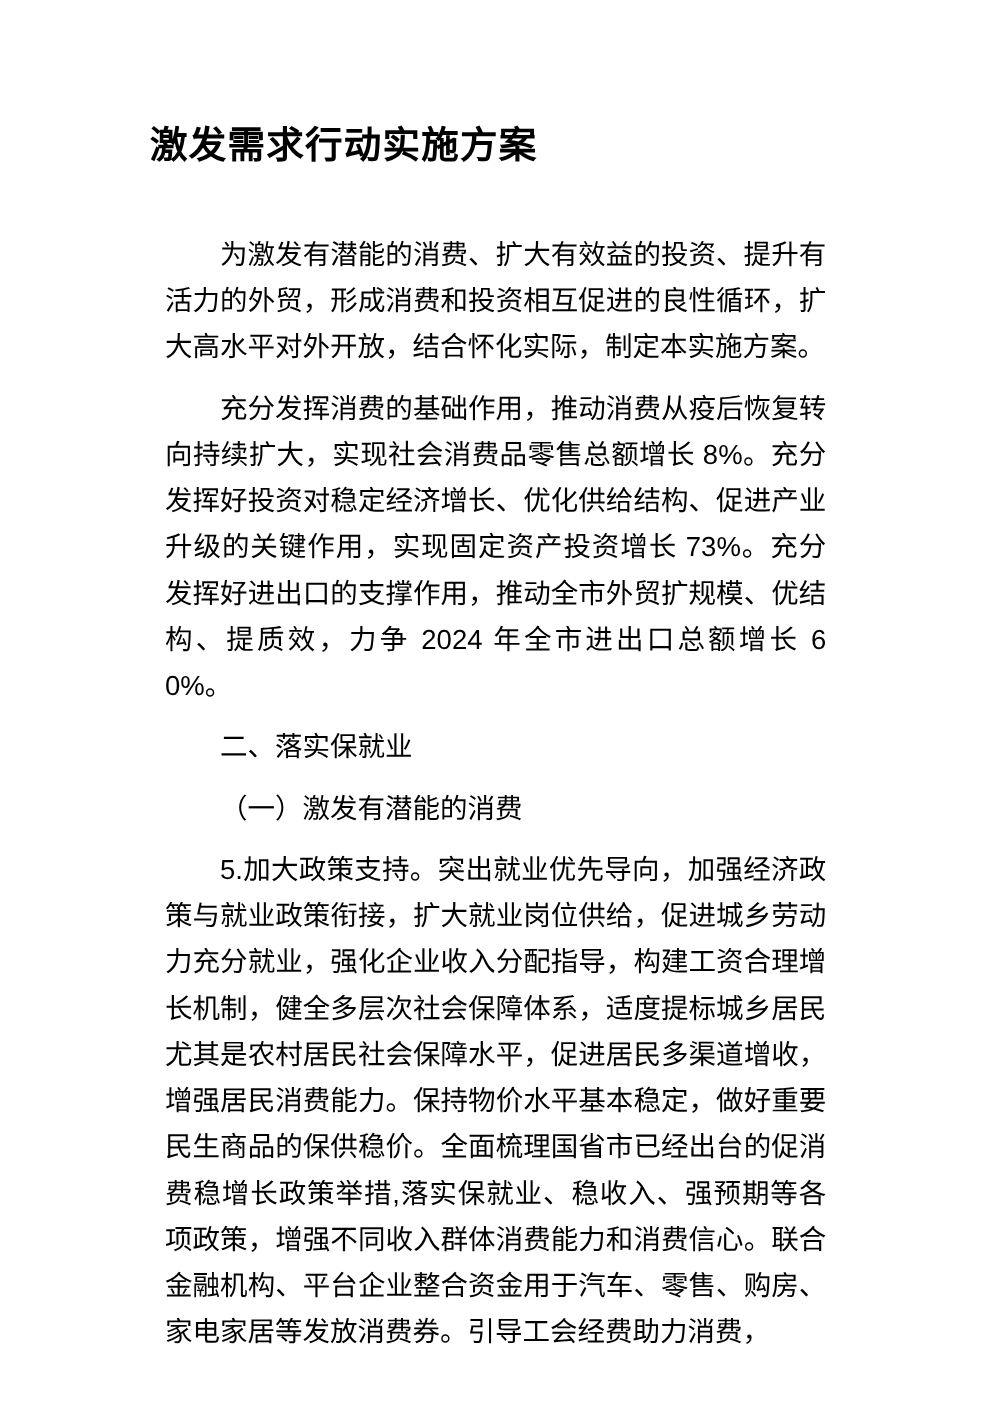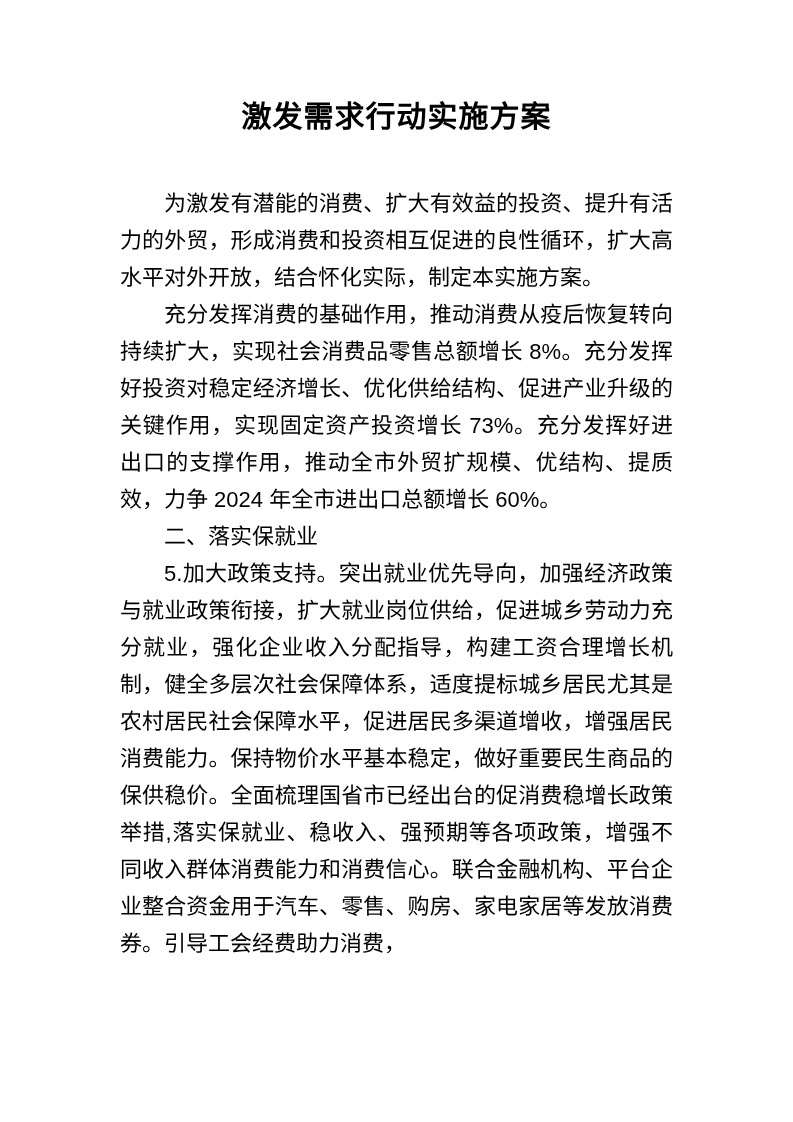--- a/index.html
+++ b/index.html
@@ -19,26 +19,25 @@
     width: 793px;
     height: 1122px;
     padding: 96px 120px 0 120px;
     background: #ffffff;
   }
   .doc-title {
     margin: 0 0 47px 0;
     font-size: 30px;
     line-height: 42px;
     font-weight: 600;
-    text-align: center;
     letter-spacing: 1px;
     white-space: nowrap;
   }
   .para {
-    margin: 0;
+    margin: 12px;
     font-size: 22px;
     line-height: 37px;
     text-align: justify;
     text-justify: inter-character;
     text-indent: 2em;
     font-weight: 400;
     word-break: break-all;
   }
 </style>
 </head>
@@ -47,15 +46,16 @@
 <div class="page">
   <h1 class="doc-title">激发需求行动实施方案</h1>
 
   <p class="para">为激发有潜能的消费、扩大有效益的投资、提升有活力的外贸，形成消费和投资相互促进的良性循环，扩大高水平对外开放，结合怀化实际，制定本实施方案。</p>
 
 
   <p class="para">充分发挥消费的基础作用，推动消费从疫后恢复转向持续扩大，实现社会消费品零售总额增长 8%。充分发挥好投资对稳定经济增长、优化供给结构、促进产业升级的关键作用，实现固定资产投资增长 73%。充分发挥好进出口的支撑作用，推动全市外贸扩规模、优结构、提质效，力争 2024 年全市进出口总额增长 60%。</p>
 
   <p class="para">二、落实保就业</p>
 
+  <p class="para">（一）激发有潜能的消费</p>
 
   <p class="para">5.加大政策支持。突出就业优先导向，加强经济政策与就业政策衔接，扩大就业岗位供给，促进城乡劳动力充分就业，强化企业收入分配指导，构建工资合理增长机制，健全多层次社会保障体系，适度提标城乡居民尤其是农村居民社会保障水平，促进居民多渠道增收，增强居民消费能力。保持物价水平基本稳定，做好重要民生商品的保供稳价。全面梳理国省市已经出台的促消费稳增长政策举措,落实保就业、稳收入、强预期等各项政策，增强不同收入群体消费能力和消费信心。联合金融机构、平台企业整合资金用于汽车、零售、购房、家电家居等发放消费券。引导工会经费助力消费，</p>
 </div>
 
 </body></html>

